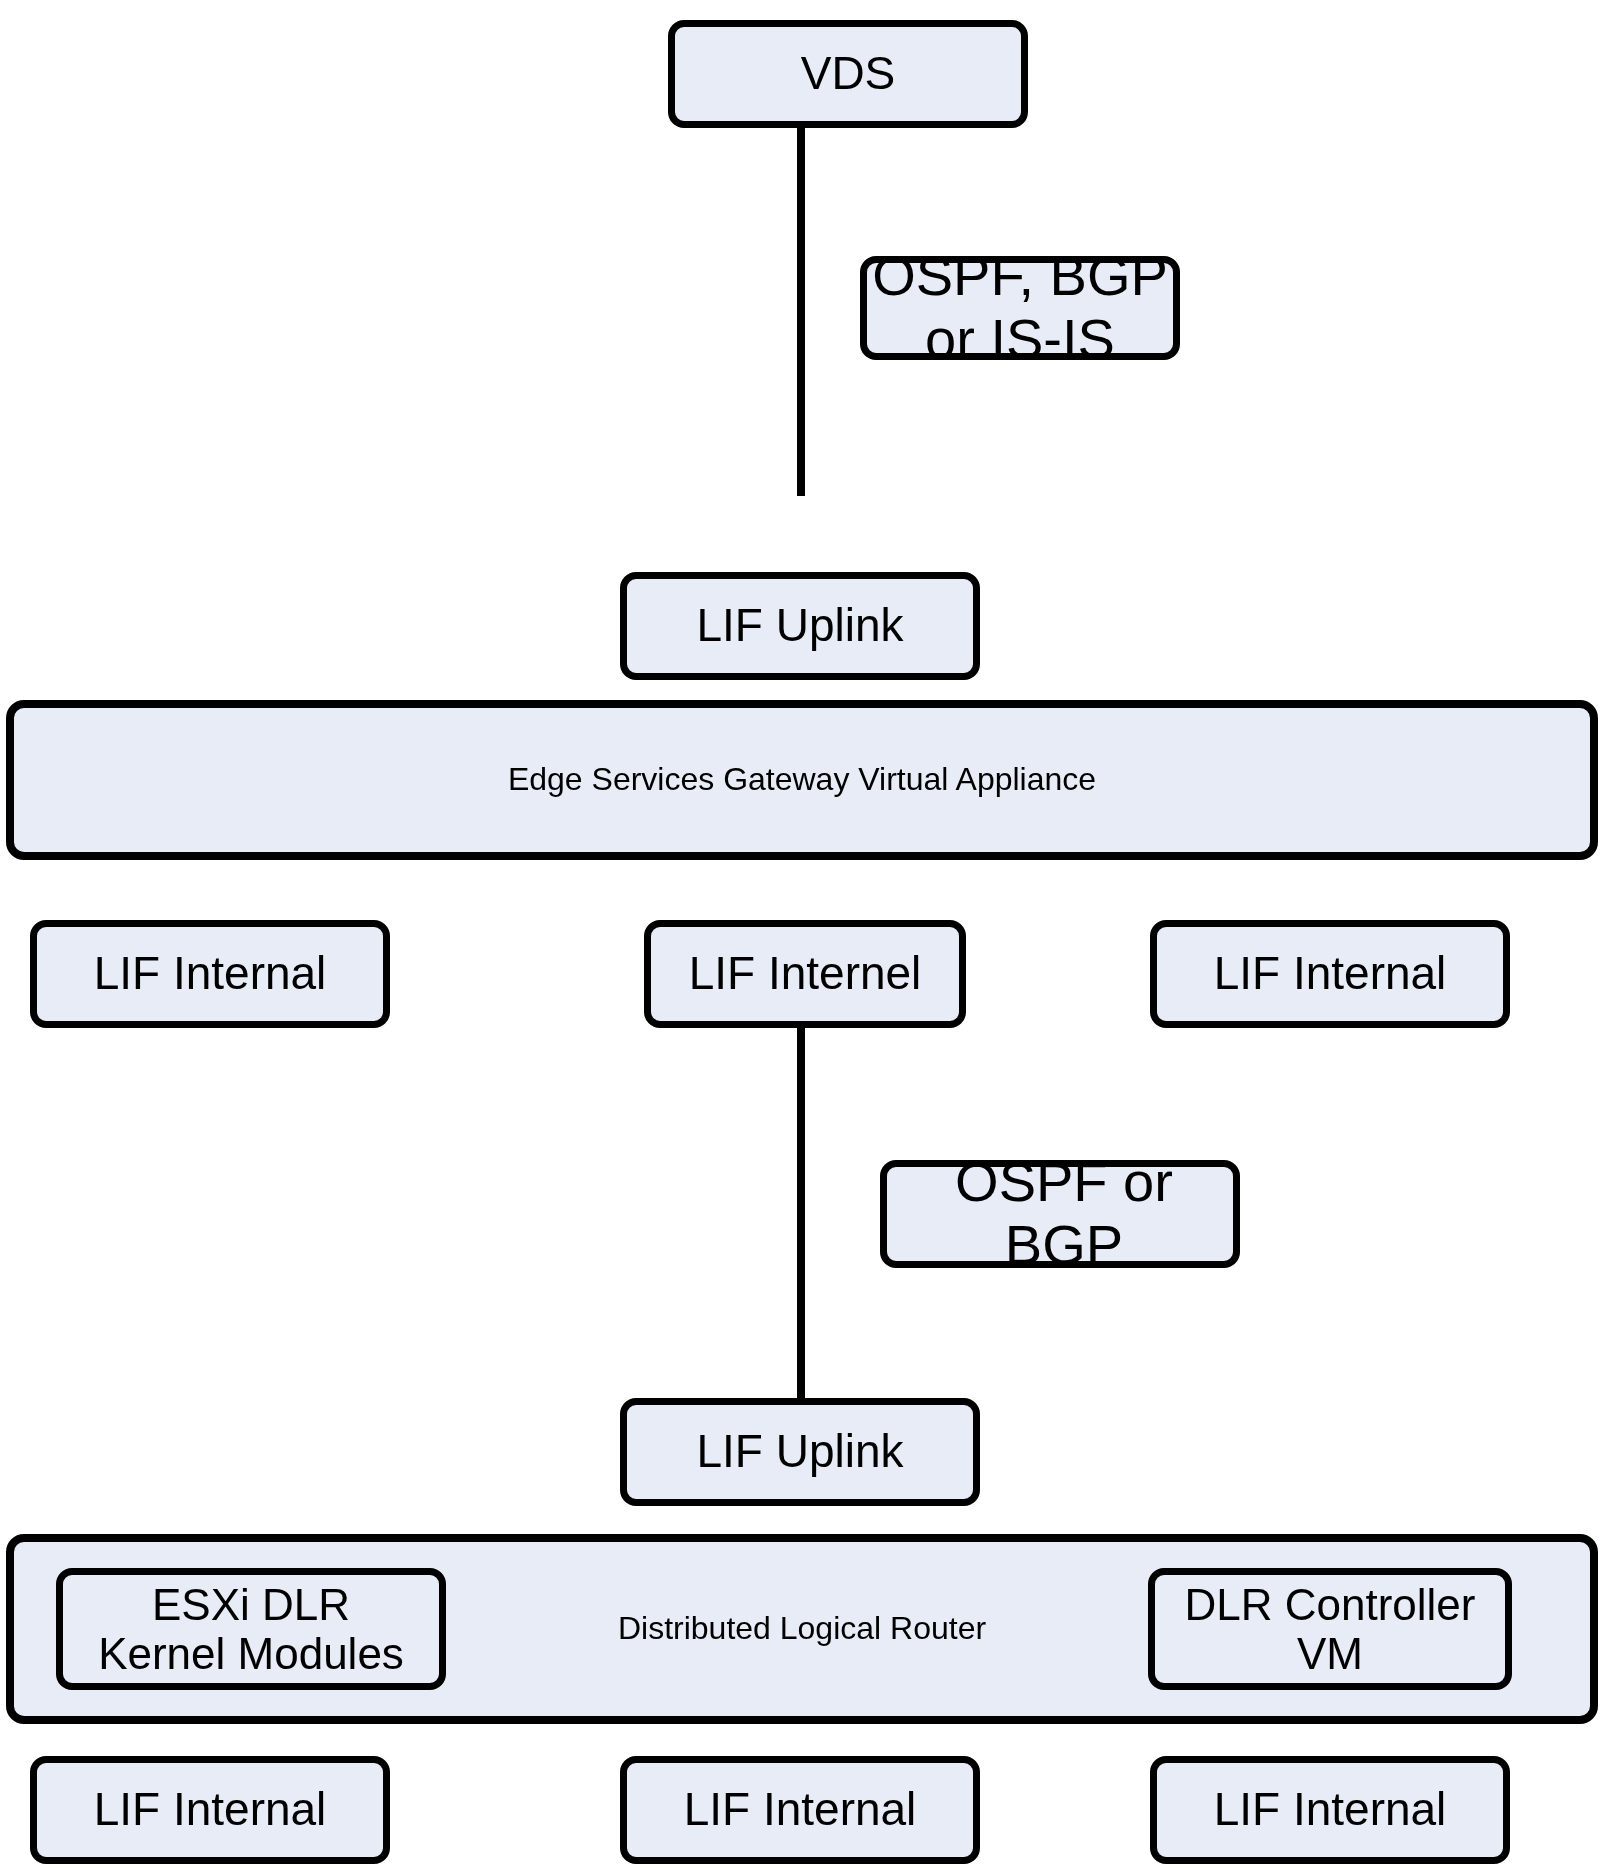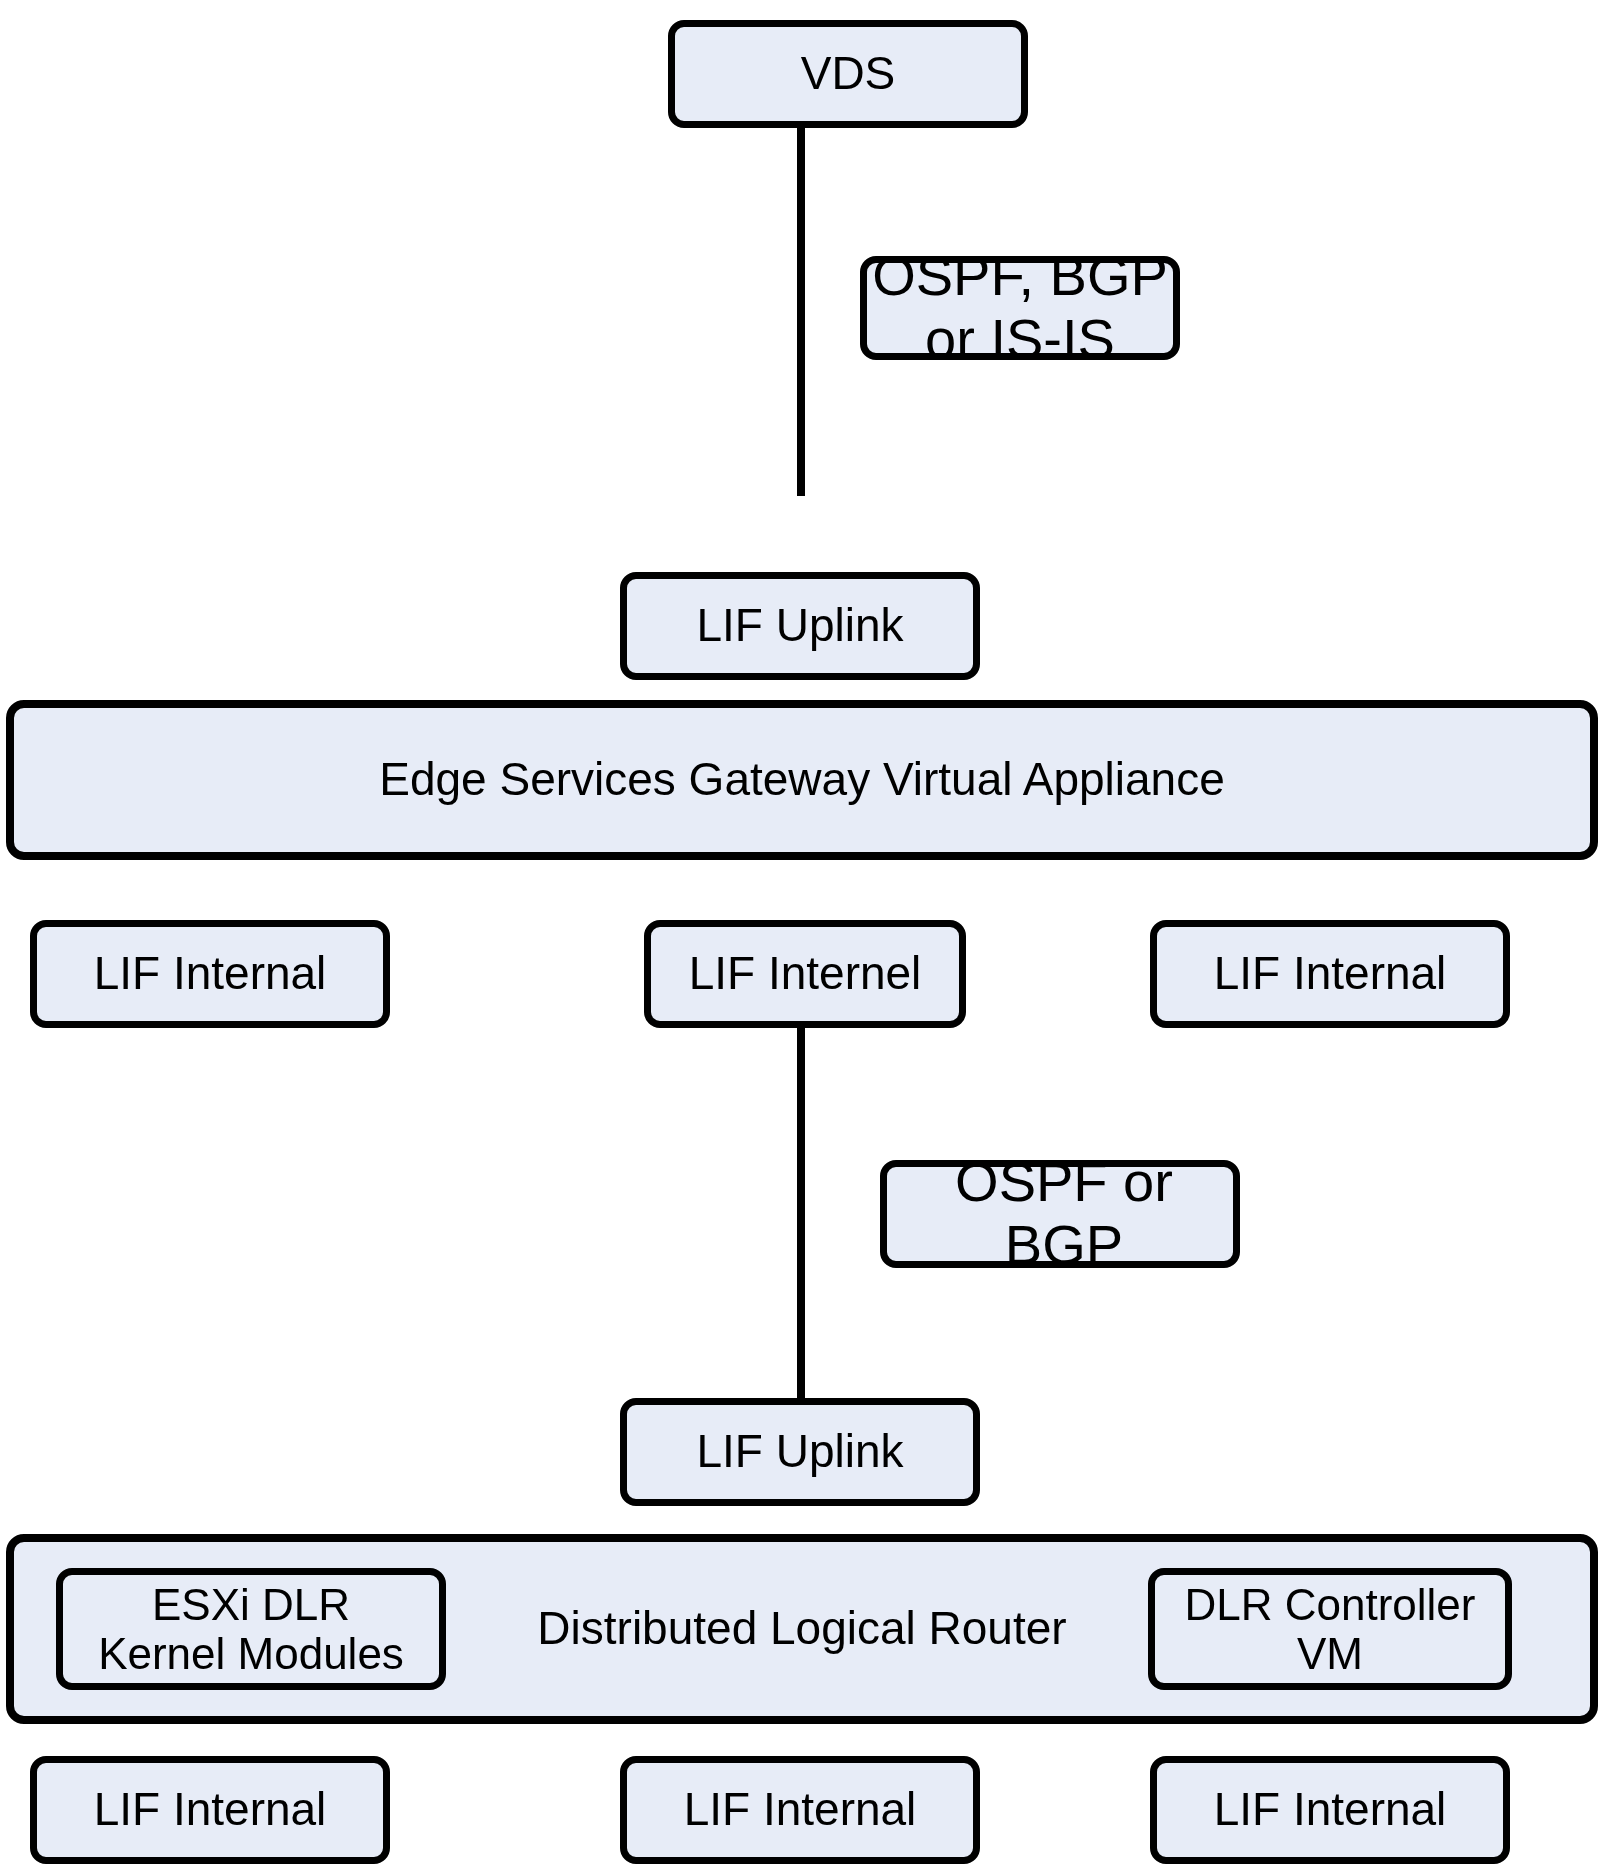--- a/index.html
+++ b/index.html
@@ -33,21 +33,21 @@
     font-size: 46px;
     line-height: 1.12;
     white-space: pre-line;
     z-index: 3;
   }
 
   
   .bar {
     border-width: 8px;
     border-radius: 18px;
-    font-size: 46px;
+    font-size: 32px;
     z-index: 2;
   }
 
   
   .inner {
     border-width: 7px;
     border-radius: 16px;
     font-size: 44px;
     z-index: 4;
   }

